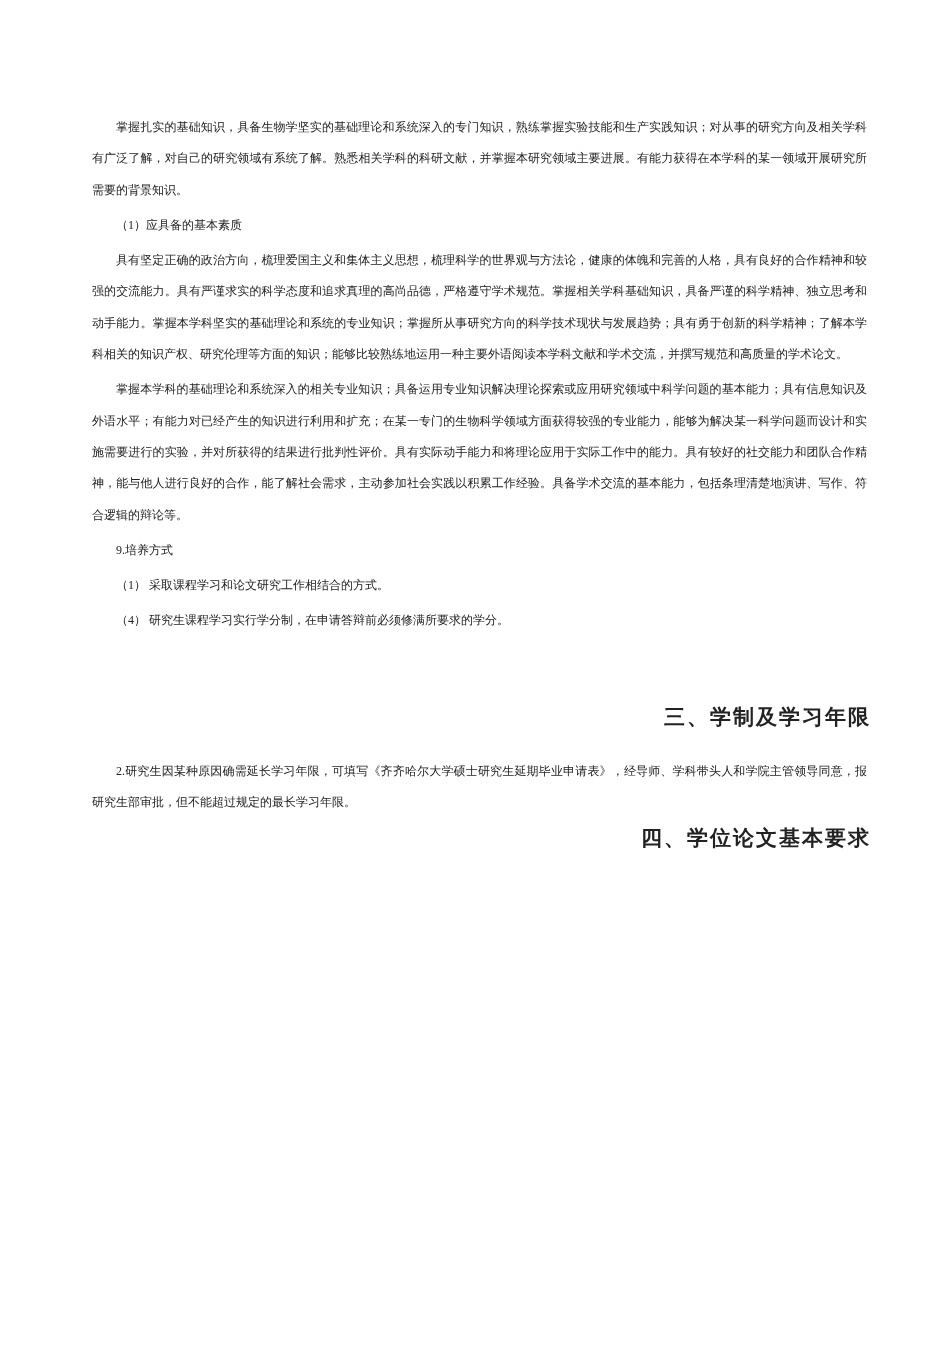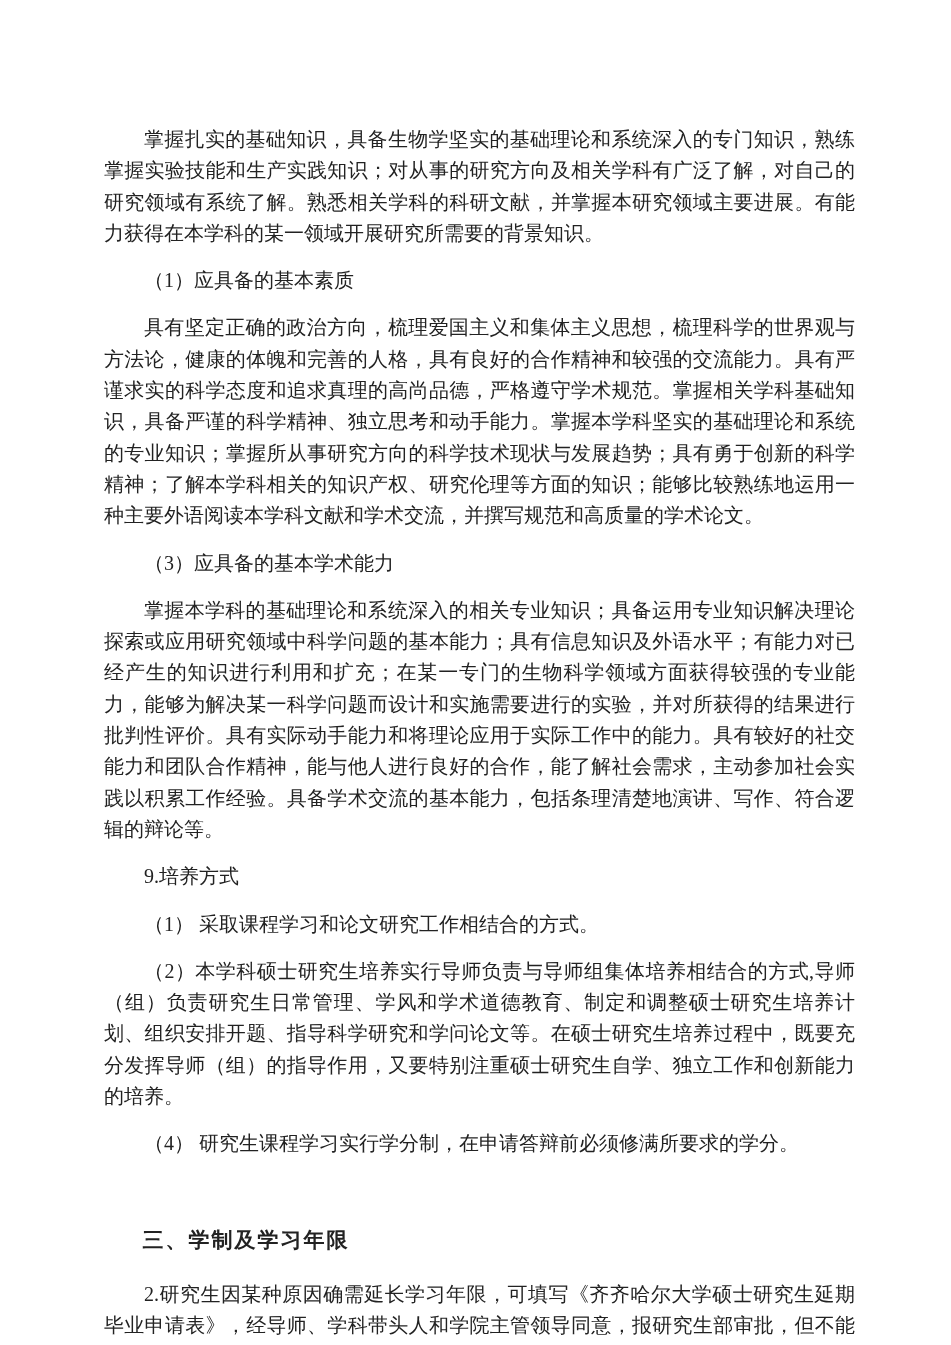--- a/index.html
+++ b/index.html
@@ -13,64 +13,63 @@
     height: 1345px;
     margin: 0 auto;
     background: #ffffff;
     box-sizing: border-box;
     padding: 108px 80px 0 88px;
     overflow: hidden;
     font-family: "Liberation Serif", "DejaVu Serif", serif;
     color: #222222;
   }
   .para {
-    margin: 16px;
-    font-size: 20px;
+    margin: 4px;
+    font-size: 12px;
     line-height: 31.3px;
     text-align: justify;
     text-indent: 2em;
     font-weight: normal;
     word-break: break-all;
   }
   .sec-heading {
     margin: 0;
     font-size: 21px;
     line-height: 33px;
     font-weight: bold;
     text-indent: 2.6em;
     letter-spacing: 2px;
+    text-align: right;
   }
   .sec-heading.first {
     margin-top: 64px;
     margin-bottom: 22px;
   }
   .sec-heading.second {
     margin-top: 0;
   }
 </style>
 </head>
 <body>
 
 <div class="page">
 
   <p class="para">掌握扎实的基础知识，具备生物学坚实的基础理论和系统深入的专门知识，熟练掌握实验技能和生产实践知识；对从事的研究方向及相关学科有广泛了解，对自己的研究领域有系统了解。熟悉相关学科的科研文献，并掌握本研究领域主要进展。有能力获得在本学科的某一领域开展研究所需要的背景知识。</p>
 
   <p class="para">（1）应具备的基本素质</p>
 
   <p class="para">具有坚定正确的政治方向，梳理爱国主义和集体主义思想，梳理科学的世界观与方法论，健康的体魄和完善的人格，具有良好的合作精神和较强的交流能力。具有严谨求实的科学态度和追求真理的高尚品德，严格遵守学术规范。掌握相关学科基础知识，具备严谨的科学精神、独立思考和动手能力。掌握本学科坚实的基础理论和系统的专业知识；掌握所从事研究方向的科学技术现状与发展趋势；具有勇于创新的科学精神；了解本学科相关的知识产权、研究伦理等方面的知识；能够比较熟练地运用一种主要外语阅读本学科文献和学术交流，并撰写规范和高质量的学术论文。</p>
 
-  <p class="para">（3）应具备的基本学术能力</p>
 
   <p class="para">掌握本学科的基础理论和系统深入的相关专业知识；具备运用专业知识解决理论探索或应用研究领域中科学问题的基本能力；具有信息知识及外语水平；有能力对已经产生的知识进行利用和扩充；在某一专门的生物科学领域方面获得较强的专业能力，能够为解决某一科学问题而设计和实施需要进行的实验，并对所获得的结果进行批判性评价。具有实际动手能力和将理论应用于实际工作中的能力。具有较好的社交能力和团队合作精神，能与他人进行良好的合作，能了解社会需求，主动参加社会实践以积累工作经验。具备学术交流的基本能力，包括条理清楚地演讲、写作、符合逻辑的辩论等。</p>
 
   <p class="para">9.培养方式</p>
 
   <p class="para">（1） 采取课程学习和论文研究工作相结合的方式。</p>
 
-  <p class="para">（2）本学科硕士研究生培养实行导师负责与导师组集体培养相结合的方式,导师（组）负责研究生日常管理、学风和学术道德教育、制定和调整硕士研究生培养计划、组织安排开题、指导科学研究和学问论文等。在硕士研究生培养过程中，既要充分发挥导师（组）的指导作用，又要特别注重硕士研究生自学、独立工作和创新能力的培养。</p>
 
   <p class="para">（4） 研究生课程学习实行学分制，在申请答辩前必须修满所要求的学分。</p>
 
   <h2 class="sec-heading first">三、学制及学习年限</h2>
 
 
   <p class="para">2.研究生因某种原因确需延长学习年限，可填写《齐齐哈尔大学硕士研究生延期毕业申请表》，经导师、学科带头人和学院主管领导同意，报研究生部审批，但不能超过规定的最长学习年限。</p>
 
   <h2 class="sec-heading second">四、学位论文基本要求</h2>
 

